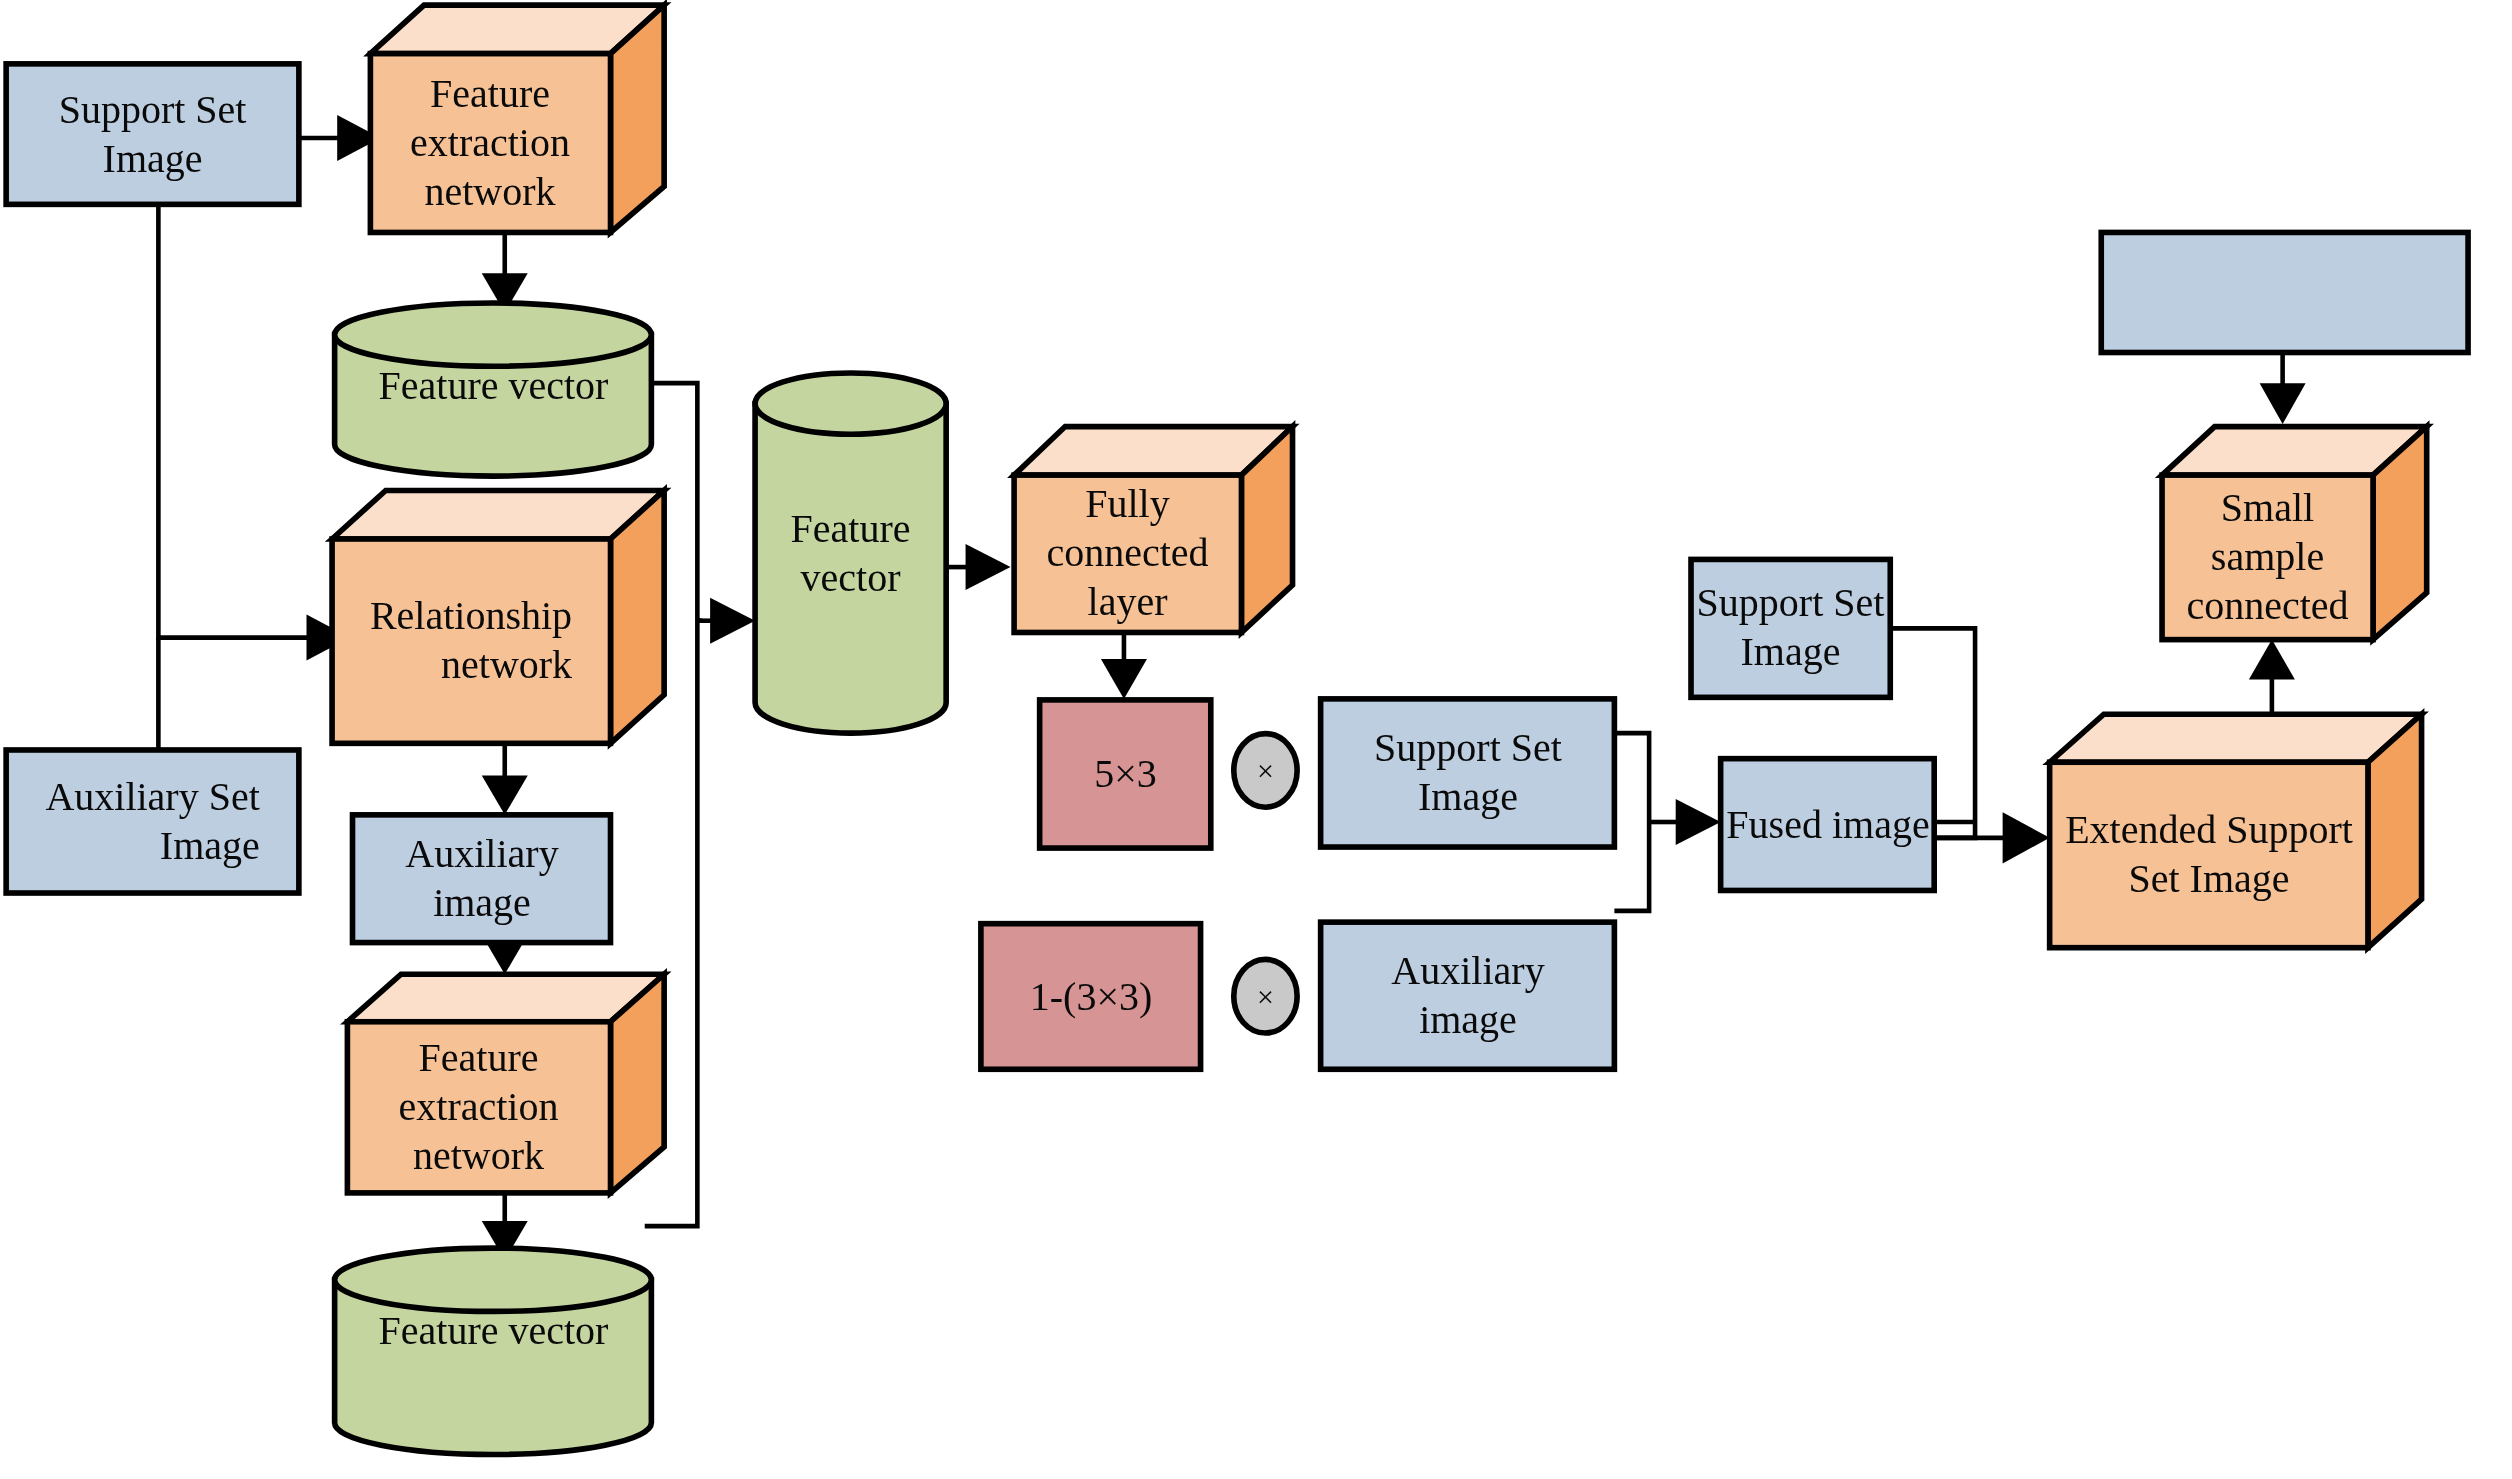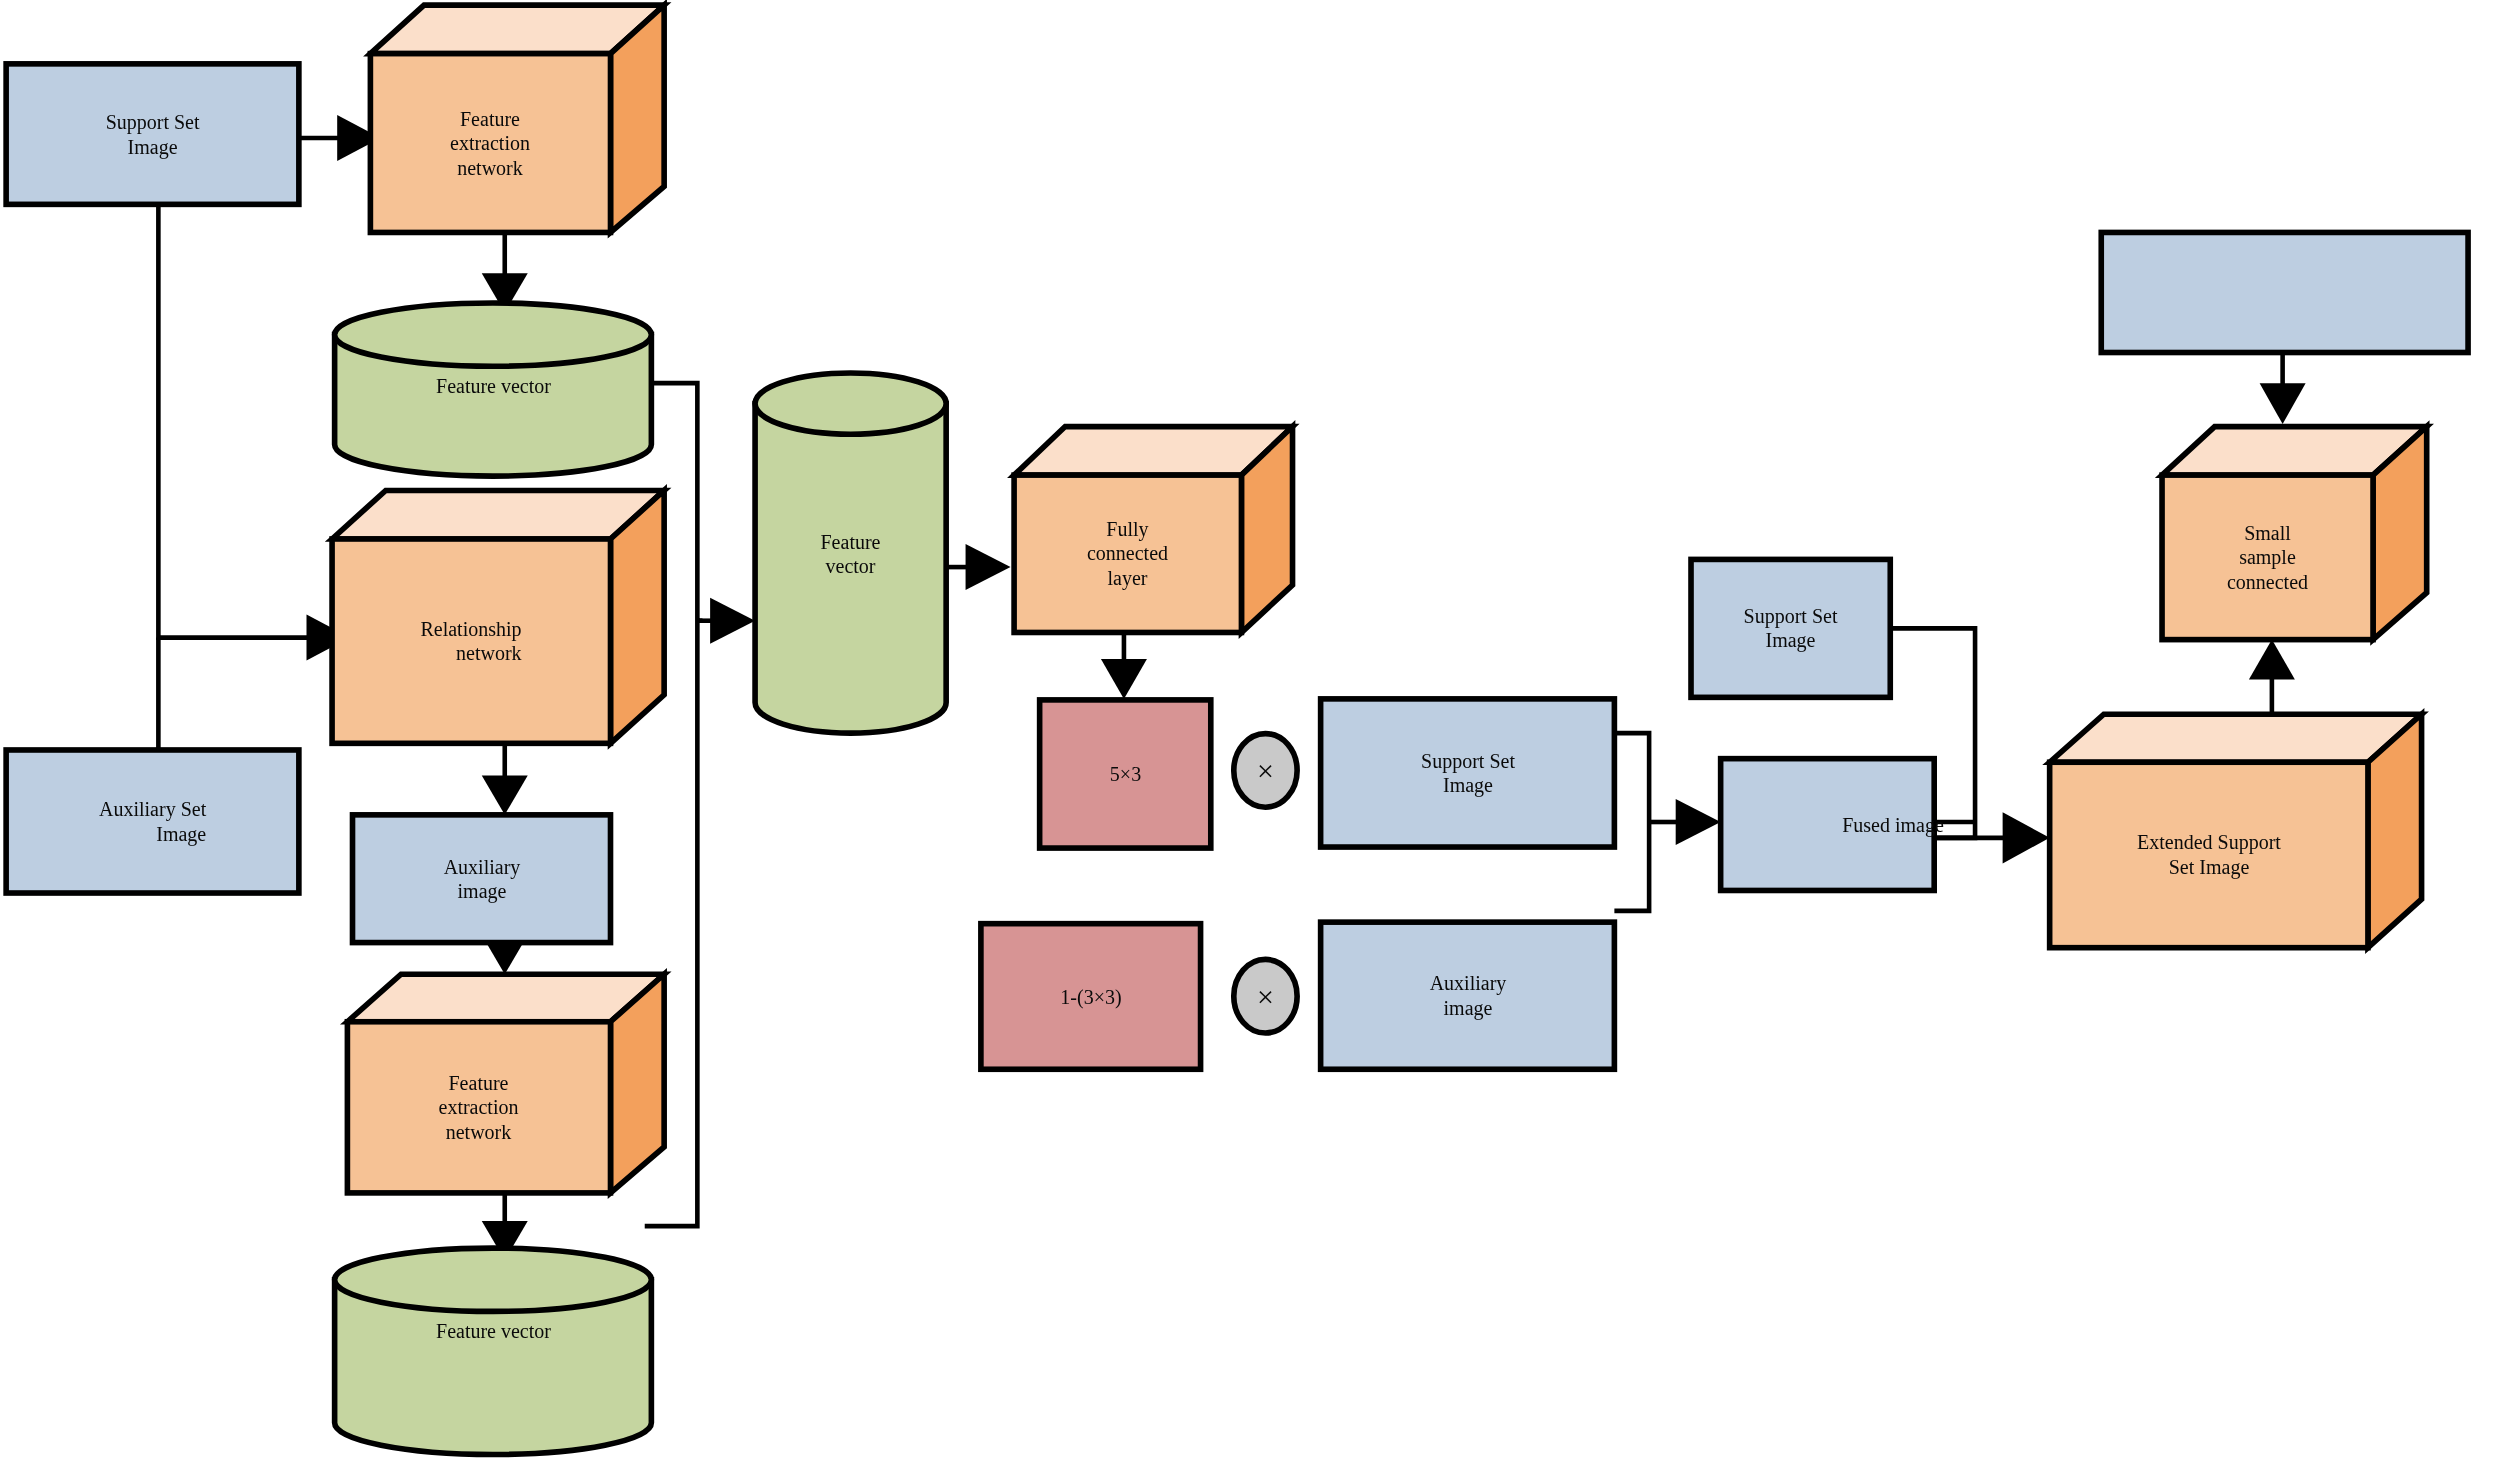--- a/index.html
+++ b/index.html
@@ -39,21 +39,21 @@
     stroke-width: 9;
     fill: none;
     stroke-linejoin: miter;
     stroke-linecap: butt;
   }
   .arrowhead { fill: #000000; stroke: none; }
   .lbl {
     position: absolute;
     text-align: center;
     color: #0a0a0a;
-    font-size: 20px;
+    font-size: 40px;
     line-height: 1.22;
     font-family: "Liberation Serif", "DejaVu Serif", serif;
     white-space: pre-line;
     display: flex;
     align-items: center;
     justify-content: center;
     pointer-events: none;
   }
   .lbl-sm { font-size: 30px; }
 </style>
@@ -264,21 +264,21 @@
   <div class="lbl" style="left:981px; top:924px; width:220px; height:146px;">1-(3×3)</div>
 
   <div class="lbl lbl-sm" style="left:1234px; top:960px; width:63px; height:74px;">×</div>
 
   <div class="lbl" style="left:1321px; top:922px; width:294px; height:147px;">Auxiliary
 image</div>
 
   <div class="lbl" style="left:1691px; top:559px; width:199px; height:138px;">Support Set
 Image</div>
 
-  <div class="lbl" style="left:1786px; top:759px; width:214px; height:132px;">Fused image</div>
+  <div class="lbl" style="left:1721px; top:759px; width:214px; height:132px;">Fused image</div>
 
   <div class="lbl" style="left:2050px; top:762px; width:318px; height:185px;">Extended Support
 Set Image</div>
 
 
   <div class="lbl" style="left:2162px; top:475px; width:211px; height:165px;">Small
 sample
 connected</div>
 
 </div>

